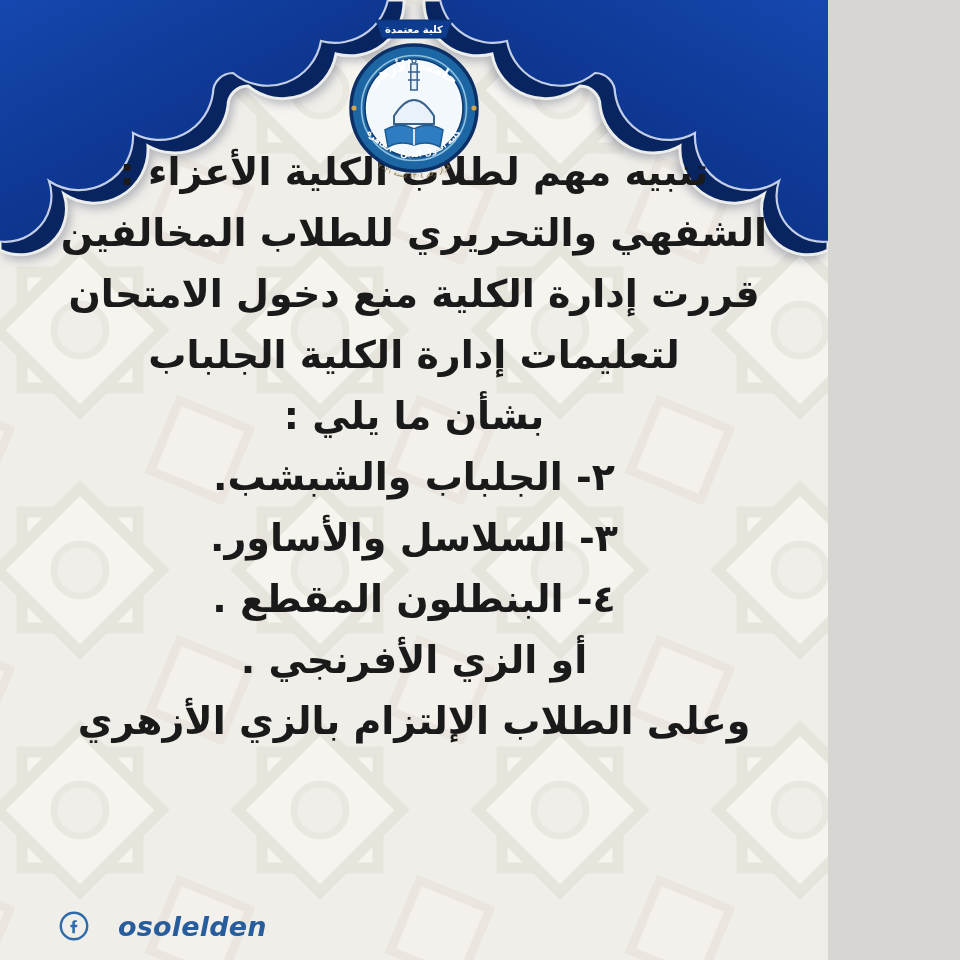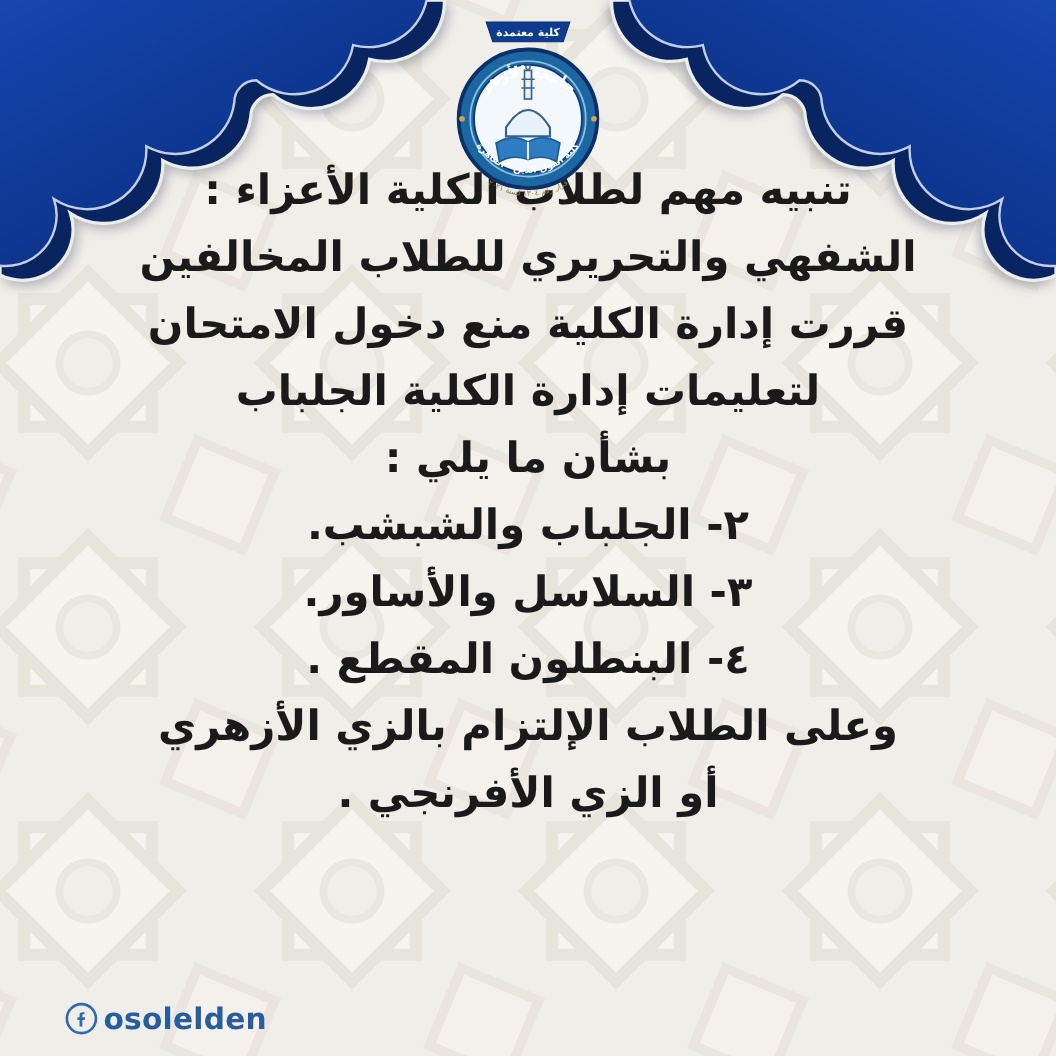--- a/index.html
+++ b/index.html
@@ -1,17 +1,17 @@
 <!DOCTYPE html>
 <html lang="ar"><head>
 <meta charset="utf-8">
 <style>
   html,body{margin:0;padding:0;background:#d8d6d2;}
   .page{
-    position:relative;width:960px;height:960px;overflow:hidden;
+    position:relative;width:828px;height:960px;overflow:hidden;
     background:#fde047;
     font-family:"DejaVu Sans",sans-serif;
   }
   .bg-pattern{position:absolute;inset:0;z-index:0;}
   .corner{position:absolute;top:0;z-index:2;filter:drop-shadow(3px 4px 5px rgba(40,50,80,.30));}
   .corner.left{left:0;}
   .corner.right{right:0;transform:scaleX(-1);}
   .logo-wrap{
     position:absolute;top:16px;left:50%;transform:translateX(-50%);
     z-index:3;width:180px;text-align:center;
@@ -21,23 +21,23 @@
     direction:rtl;text-align:center;
     color:#1a1a1a;font-weight:bold;font-size:38px;
   }
   .notice-line{height:61px;line-height:61px;white-space:nowrap;}
   .footer{
     position:absolute;left:0;right:0;bottom:18px;z-index:3;
     display:flex;justify-content:space-between;align-items:center;
     padding:0 44px 0 58px;
   }
   .contact{
-    display:flex;align-items:center;gap:4px;
+    display:flex;align-items:center;gap:28px;
     color:#275d9c;font-weight:bold;font-size:27px;letter-spacing:.2px;
-    text-decoration:none;cursor:pointer;
+    text-decoration:none;cursor:pointer;font-style:italic;
   }
   .contact .glyph{display:inline-flex;align-items:center;}
 </style>
 </head>
 <body>
 
 <div class="page">
 
   <svg class="bg-pattern" width="960" height="960" aria-hidden="true">
     <defs>
@@ -120,22 +120,22 @@
 
   <main class="notice" dir="rtl">
     <div class="notice-line">تنبيه مهم لطلاب الكلية الأعزاء :</div>
     <div class="notice-line">الشفهي والتحريري للطلاب المخالفين</div>
     <div class="notice-line">قررت إدارة الكلية منع دخول الامتحان</div>
     <div class="notice-line">لتعليمات إدارة الكلية الجلباب</div>
     <div class="notice-line">بشأن ما يلي :</div>
     <div class="notice-line">٢- الجلباب والشبشب.</div>
     <div class="notice-line">٣- السلاسل والأساور.</div>
     <div class="notice-line">٤- البنطلون المقطع .</div>
+    <div class="notice-line">أو الزي الأفرنجي .</div>
     <div class="notice-line">وعلى الطلاب الإلتزام بالزي الأزهري</div>
-    <div class="notice-line">أو الزي الأفرنجي .</div>
   </main>
 
   <div class="footer">
     <span class="contact">
       <span class="glyph">
         <svg width="32" height="32" viewBox="0 0 32 32">
           <circle cx="16" cy="16" r="13.2" fill="none" stroke="#2f6bab" stroke-width="2.4"></circle>
           <path d="M18.8 10.2 h-2.1 c-1.5 0 -2.4 .9 -2.4 2.5 v2 h-1.9 v2.5 h1.9 v6 h2.6 v-6 h2.1 l.4 -2.5 h-2.5 v-1.6 c0 -.7 .3 -1 .9 -1 h1 z" fill="#2f6bab"></path>
         </svg>
       </span>

